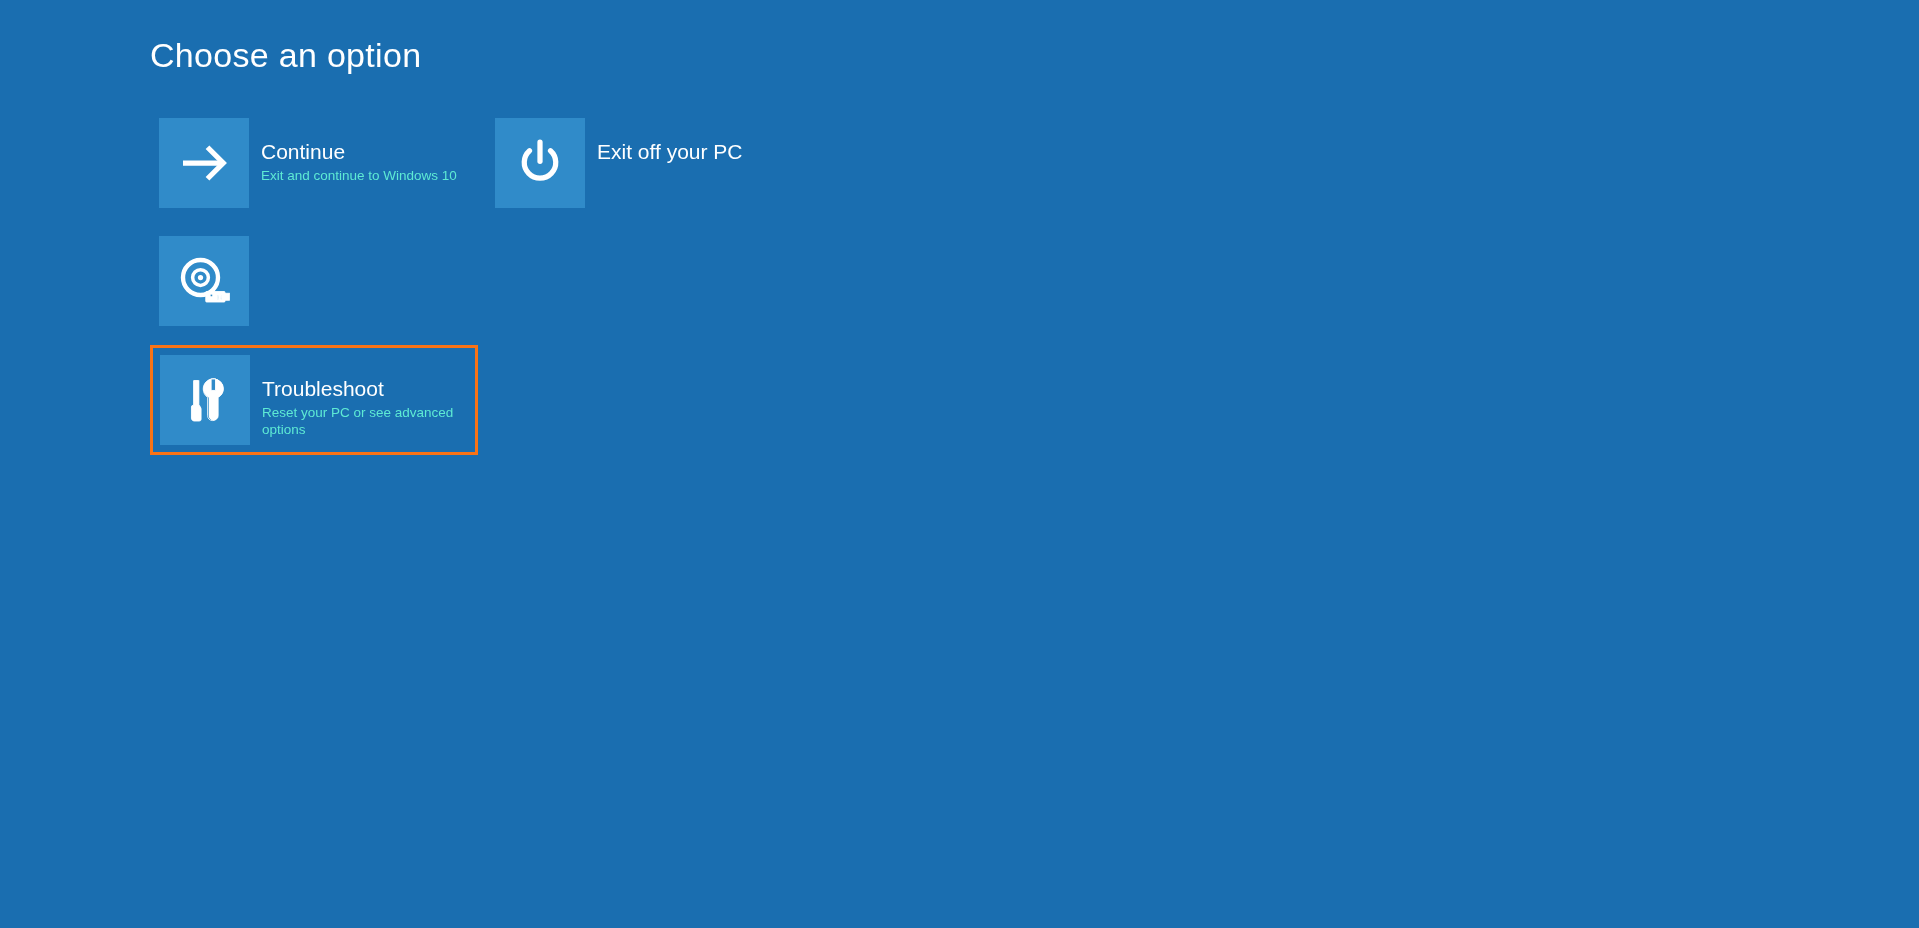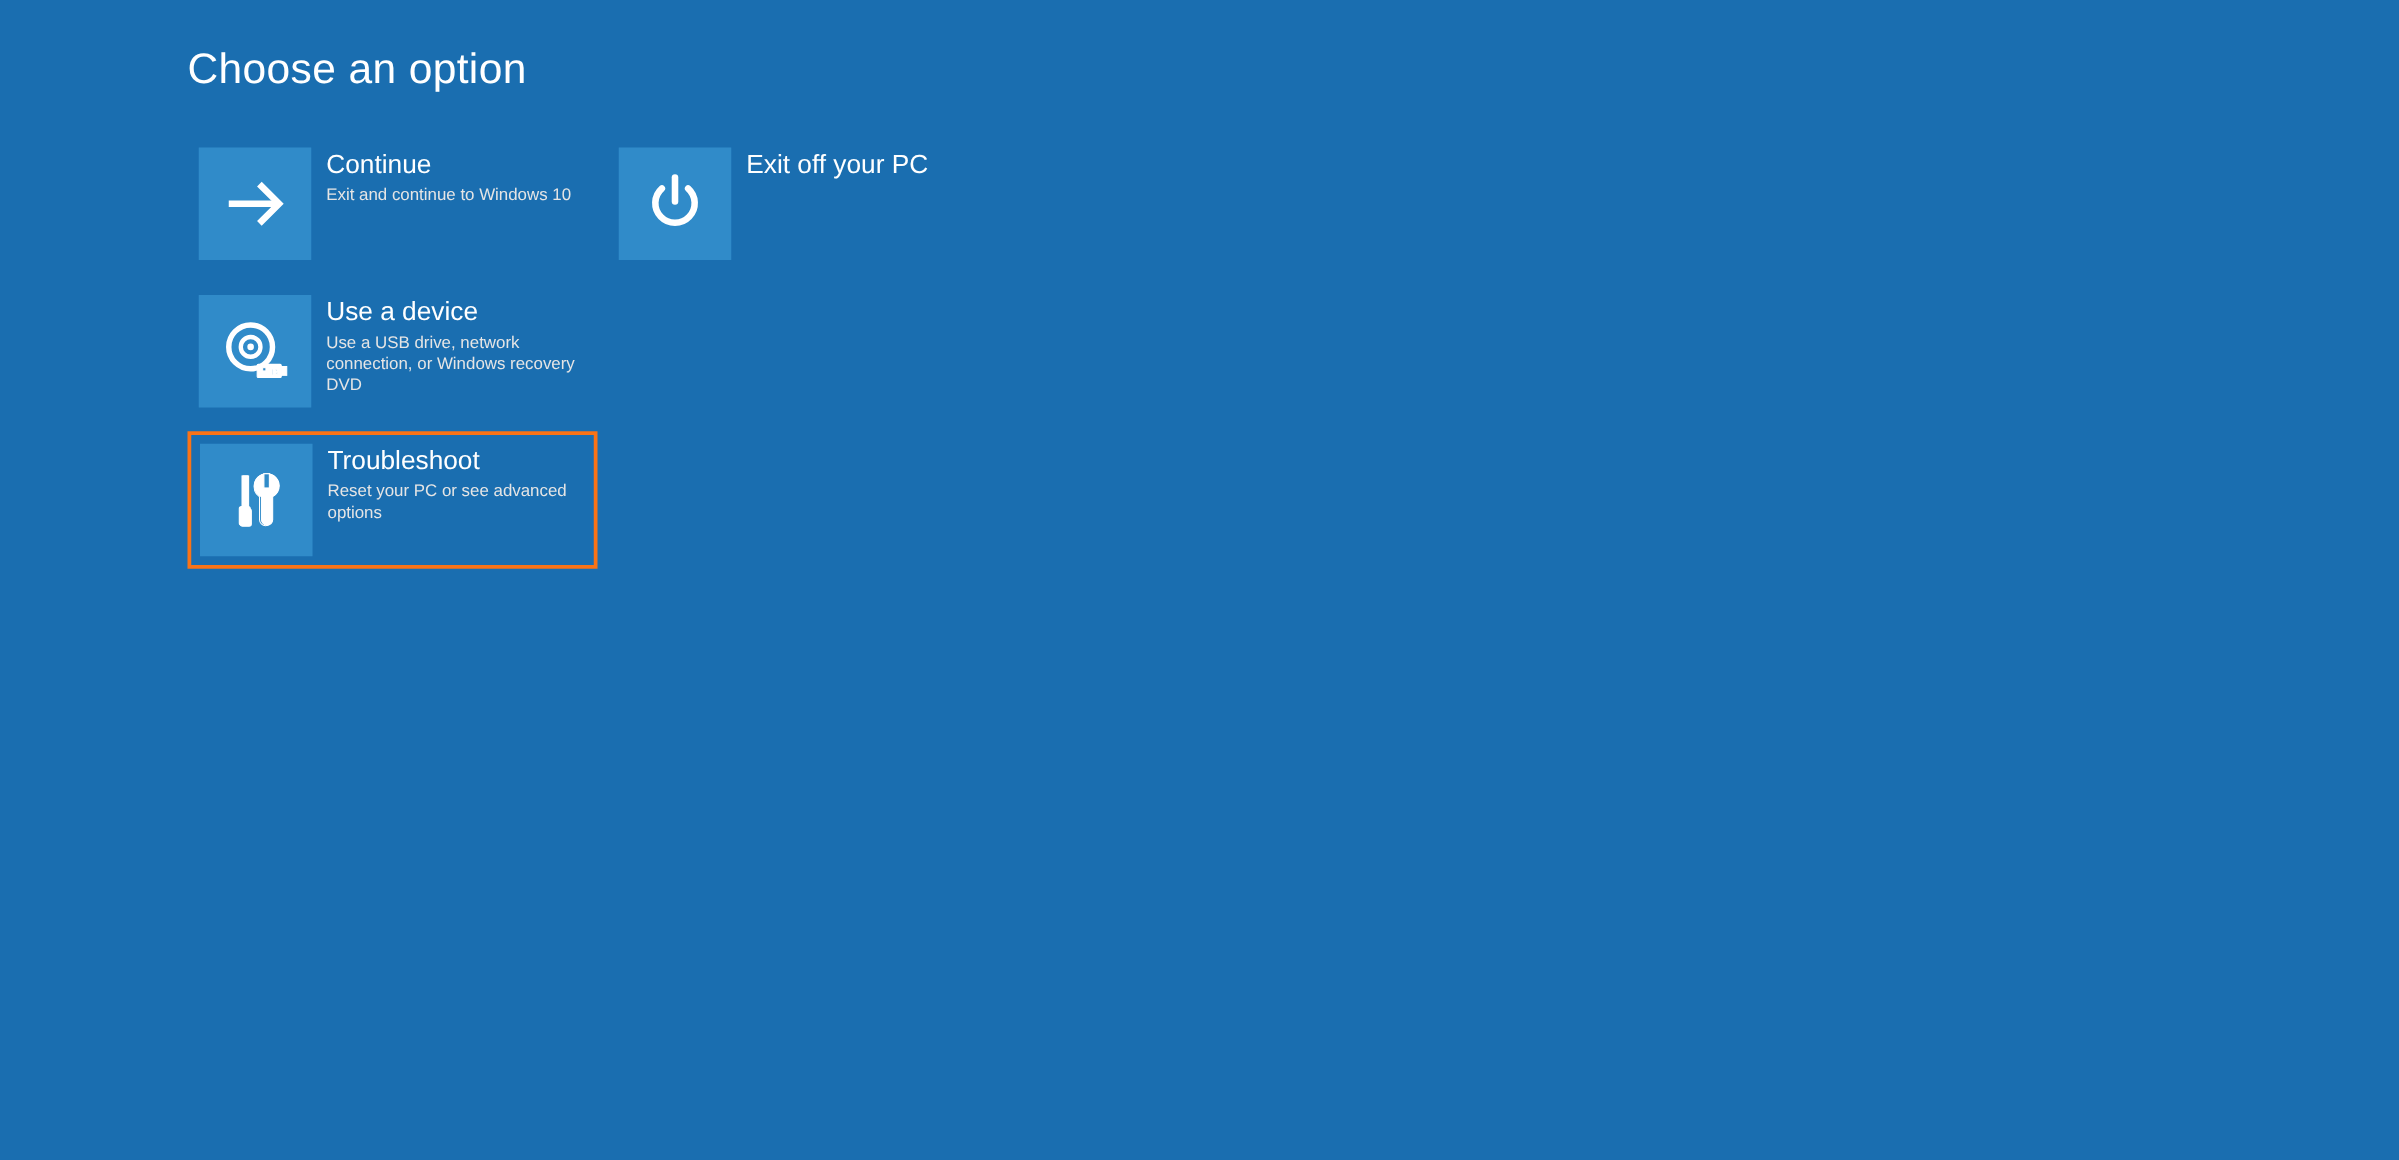--- a/index.html
+++ b/index.html
@@ -61,32 +61,33 @@
   .tile-icon svg {
     width: 56px;
     height: 56px;
     fill: #ffffff;
     stroke: #ffffff;
   }
   .tile-text {
     padding-left: 12px;
     padding-top: 2px;
     padding-right: 4px;
+    margin-top: 20px;
   }
   .tile-title {
     font-size: 21px;
     font-weight: 300;
     line-height: 1.15;
     margin-bottom: 4px;
   }
   .tile-desc {
     font-size: 13.5px;
     font-weight: 400;
     line-height: 1.25;
-    color: #e5e5e5;
+    color: #5eead4;
   }
 </style>
 </head>
 <body>
 
 <div class="container">
   <h1 class="page-title">Choose an option</h1>
 
   <div class="tiles">
 
@@ -113,24 +114,20 @@
             <circle cx="28" cy="28" r="9" stroke-width="4"></circle>
             <circle cx="28" cy="28" r="3" fill="#ffffff" stroke="none"></circle>
           </g>
           <g>
             <rect x="34" y="44" width="22" height="12" rx="1" fill="#ffffff"></rect>
             <rect x="56" y="46" width="5" height="8" fill="#ffffff"></rect>
             <rect x="39" y="47" width="3" height="3" fill="#308bc9"></rect>
             <text x="50" y="53.5" font-size="8" font-family="Arial" fill="#308bc9" text-anchor="middle" font-weight="bold">B</text>
           </g>
         </svg>
-      </div>
-      <div class="tile-text">
-        <div class="tile-title">Use a device</div>
-        <div class="tile-desc">Use a USB drive, network connection, or Windows recovery DVD</div>
       </div>
     </div>
 
     <div class="tile selected">
       <div class="tile-icon">
         <svg viewBox="0 0 64 64">
           <g fill="#ffffff">
 
             <rect x="20" y="10" width="5" height="30"></rect>
             <rect x="17.5" y="40" width="10" height="16" rx="2"></rect>

